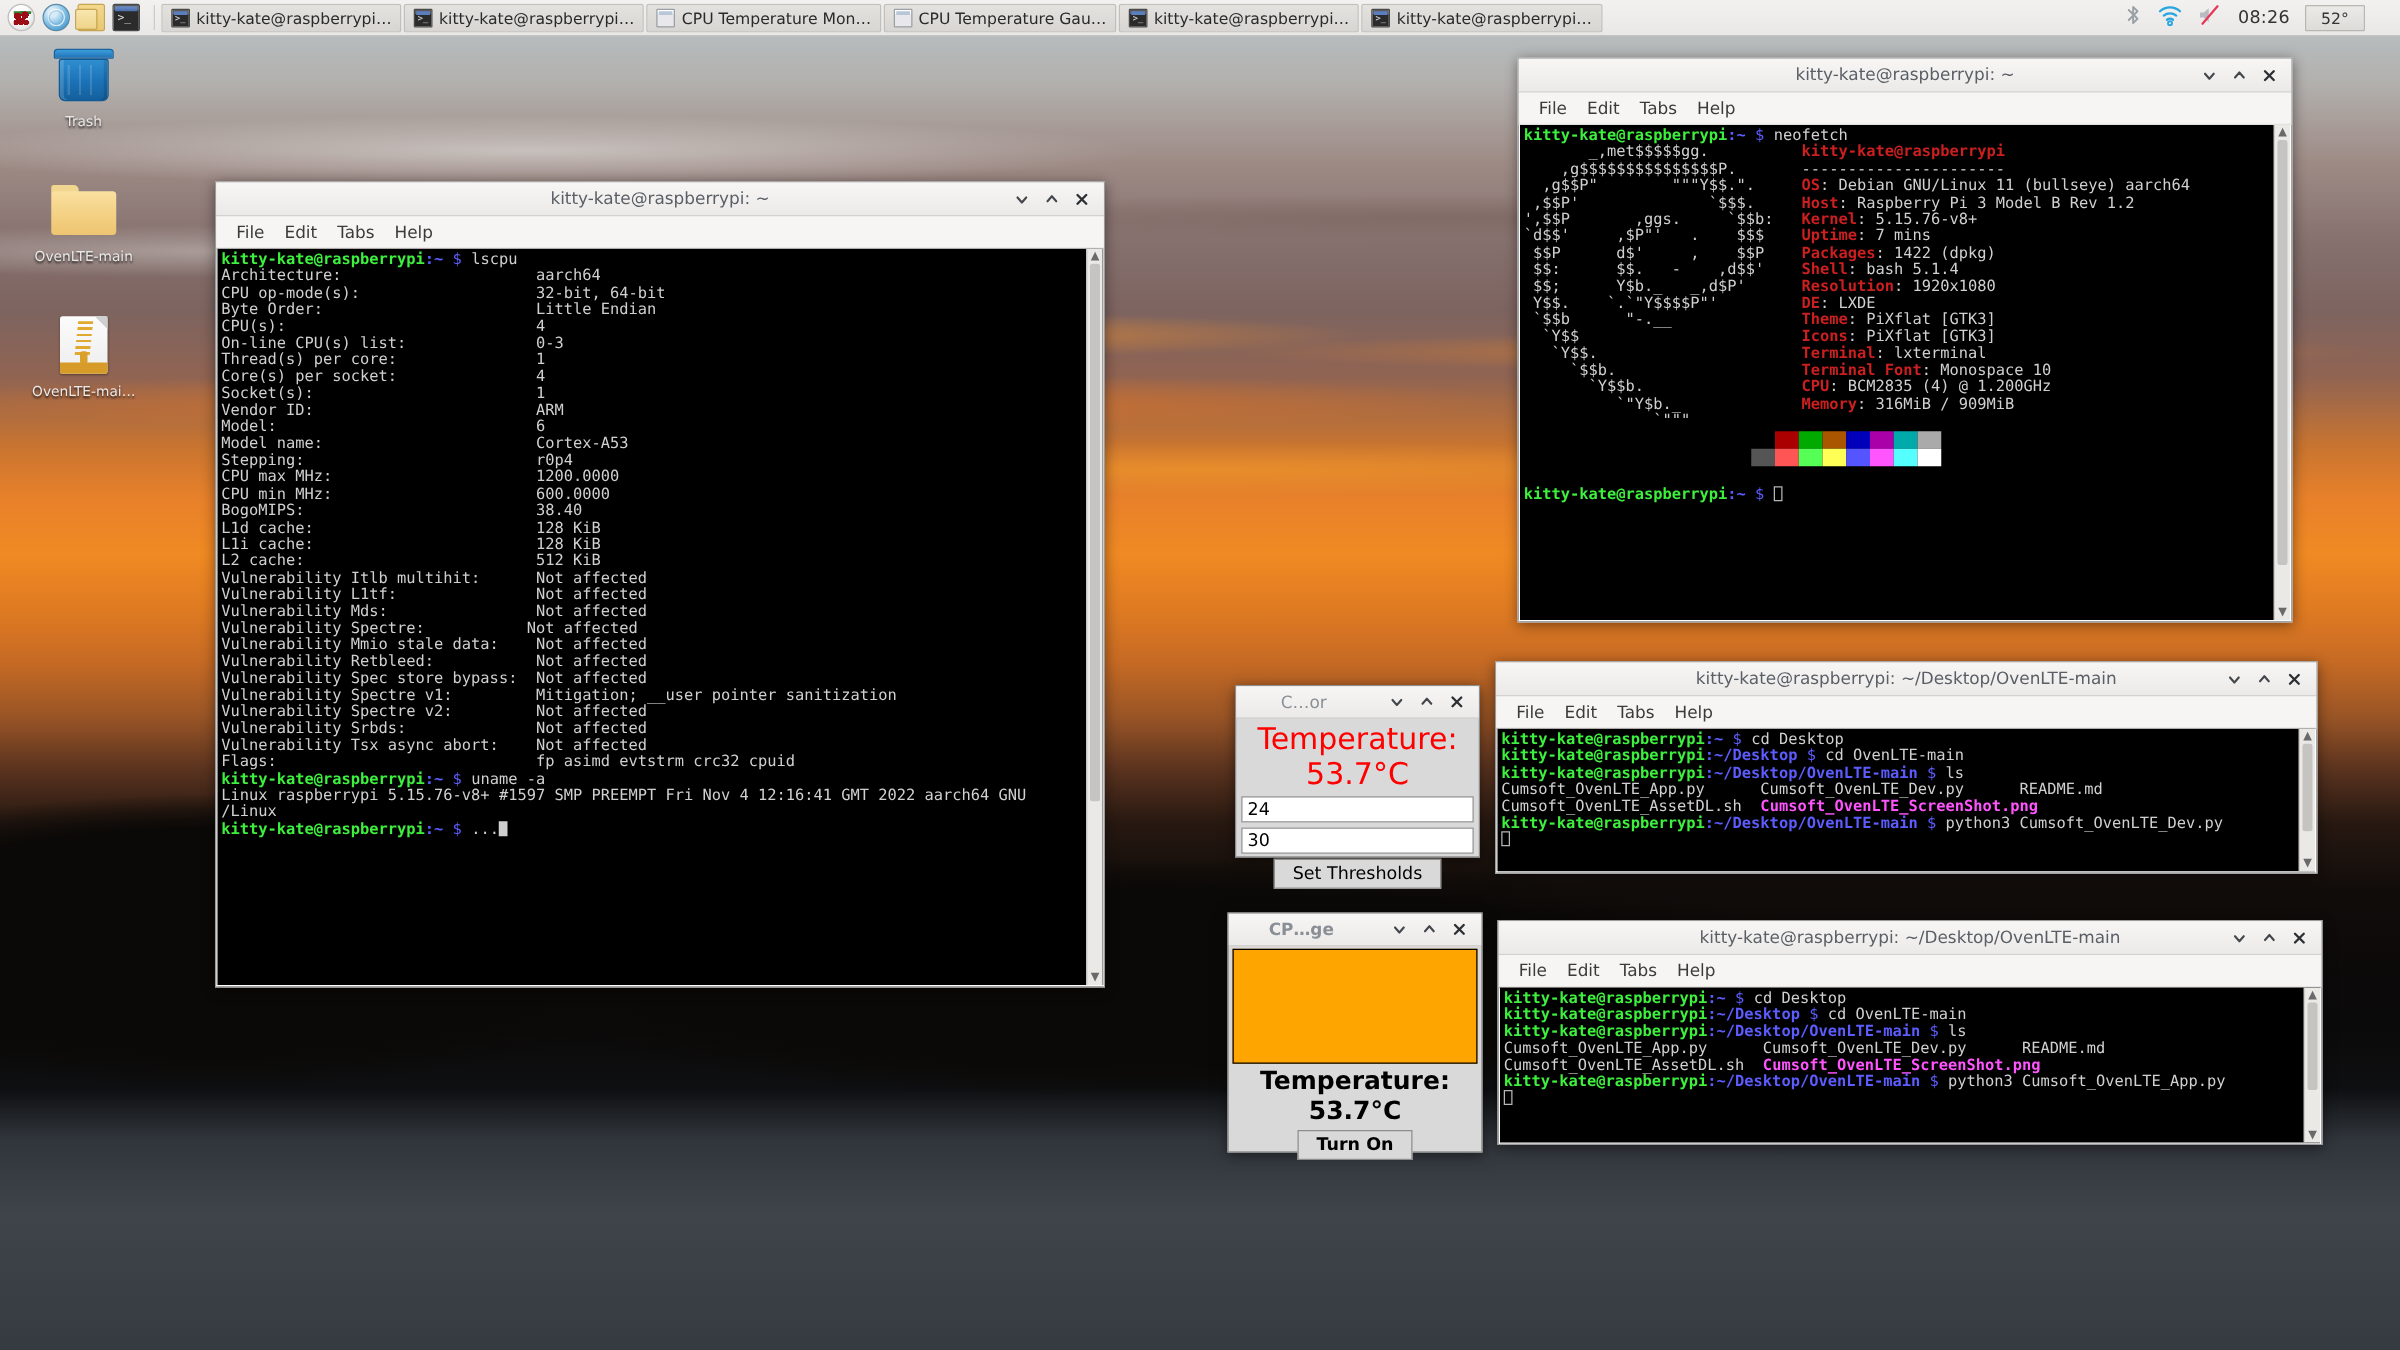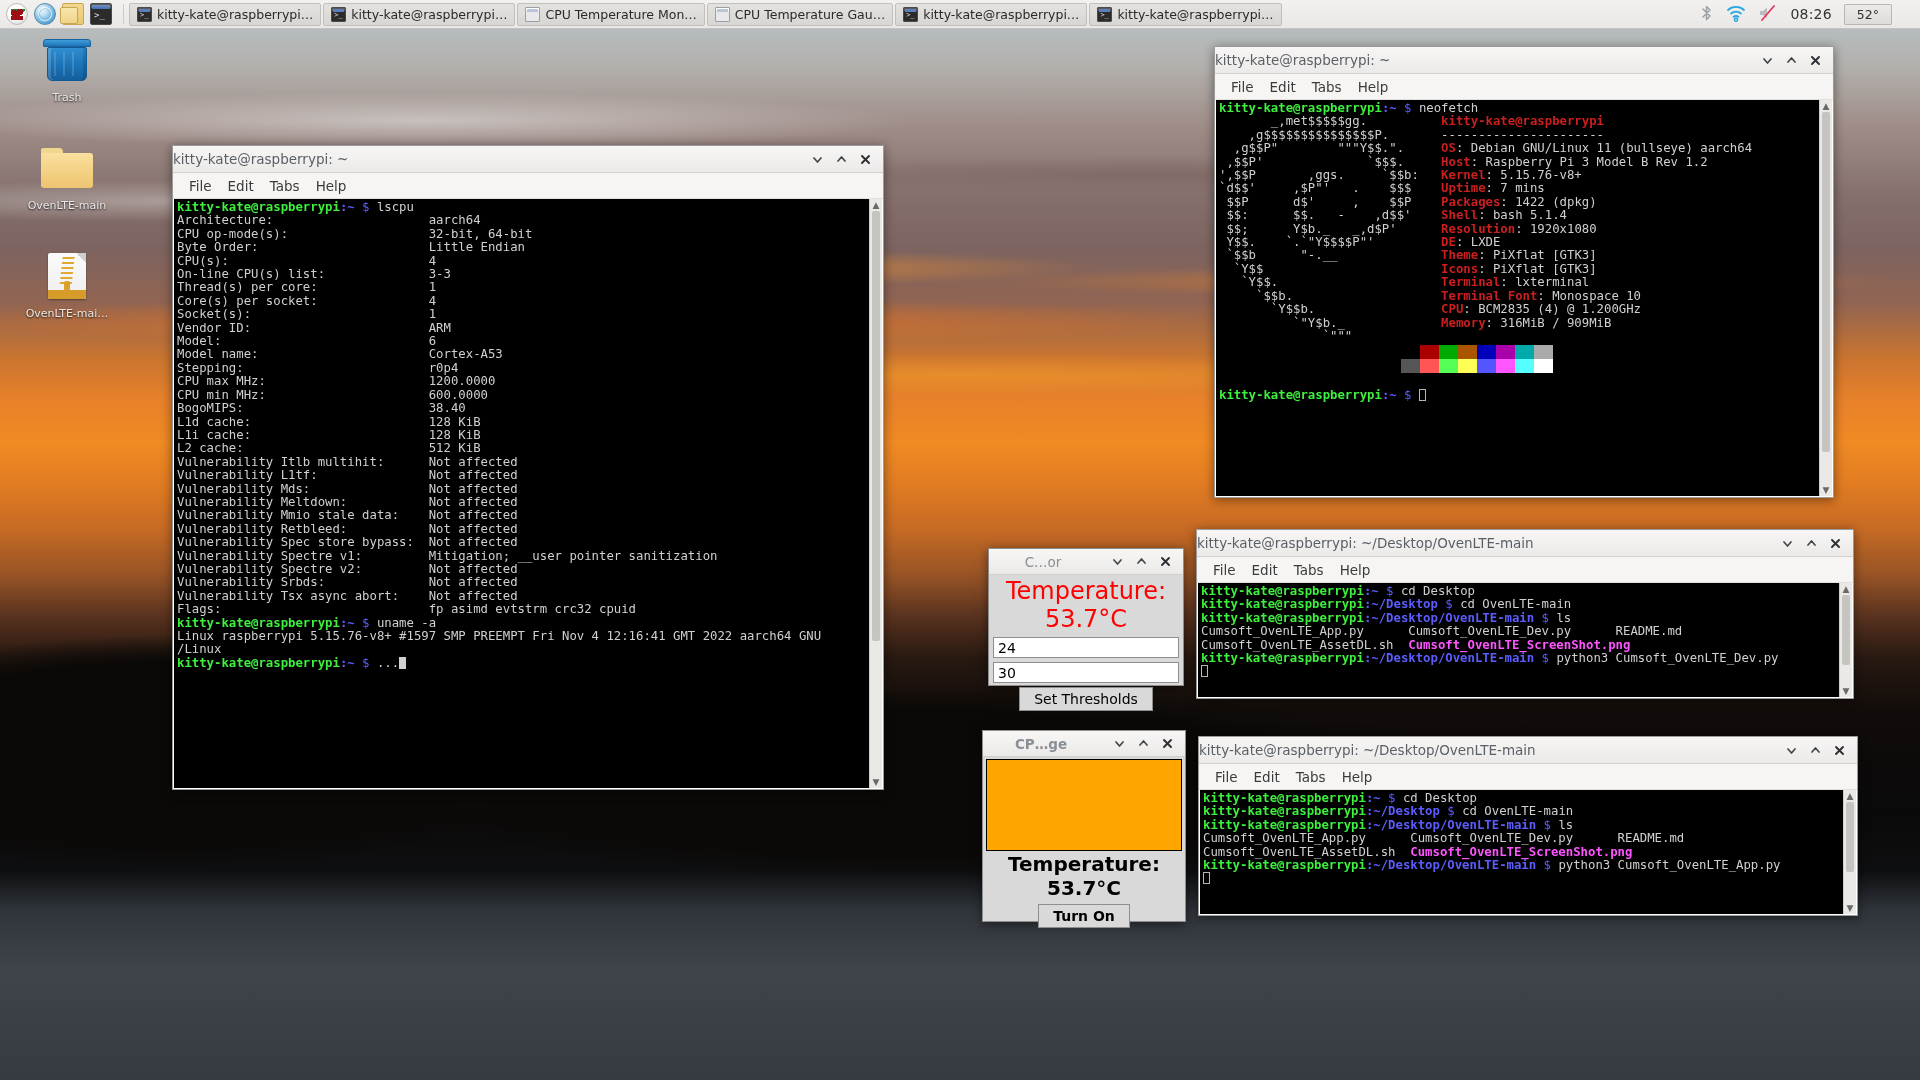--- a/index.html
+++ b/index.html
@@ -240,21 +240,21 @@
     display:flex; flex-direction:column;
   }
   .titlebar{
     height:27px; flex:0 0 27px;
     background:linear-gradient(180deg,#f7f6f5,#eceae8);
     border-bottom:1px solid #d3d1ce;
     display:flex; align-items:center; position:relative;
     user-select:none;
   }
   .title-text{
-    position:absolute; left:0; right:0; 
+    position:absolute; left:0; right:0; text-align:center;
     font-size:13.5px; color:#5a5f66;
     white-space:nowrap; overflow:hidden; pointer-events:none;
   }
   .win-btns{ margin-left:auto; display:flex; align-items:center; gap:11px; padding-right:11px; z-index:2;}
   .wb{ width:13px;height:13px; position:relative; cursor:default; }
   .wb svg{ display:block; }
 
   .menubar{
     height:26px; flex:0 0 26px;
     display:flex; align-items:center; gap:0;
@@ -403,38 +403,38 @@
     <span>Edit</span>
     <span>Tabs</span>
     <span>Help</span>
   </div>
   <div class="term">
     <div class="term-inner" id="lscpu-term"><span class="g">kitty-kate@raspberrypi</span><span class="b">:~</span> <span class="bl">$</span> <span class="w">lscpu</span>
 <span class="w">Architecture:                     aarch64</span>
 <span class="w">CPU op-mode(s):                   32-bit, 64-bit</span>
 <span class="w">Byte Order:                       Little Endian</span>
 <span class="w">CPU(s):                           4</span>
-<span class="w">On-line CPU(s) list:              3-3</span>
+<span class="w">On-line CPU(s) list:              0-3</span>
 <span class="w">Thread(s) per core:               1</span>
 <span class="w">Core(s) per socket:               4</span>
 <span class="w">Socket(s):                        1</span>
 <span class="w">Vendor ID:                        ARM</span>
 <span class="w">Model:                            6</span>
 <span class="w">Model name:                       Cortex-A53</span>
 <span class="w">Stepping:                         r0p4</span>
 <span class="w">CPU max MHz:                      1200.0000</span>
 <span class="w">CPU min MHz:                      600.0000</span>
 <span class="w">BogoMIPS:                         38.40</span>
 <span class="w">L1d cache:                        128 KiB</span>
 <span class="w">L1i cache:                        128 KiB</span>
 <span class="w">L2 cache:                         512 KiB</span>
 <span class="w">Vulnerability Itlb multihit:      Not affected</span>
 <span class="w">Vulnerability L1tf:               Not affected</span>
 <span class="w">Vulnerability Mds:                Not affected</span>
-<span class="w">Vulnerability Meltdown:           Not affected</span>
+<span class="w">Vulnerability Spectre:           Not affected</span>
 <span class="w">Vulnerability Mmio stale data:    Not affected</span>
 <span class="w">Vulnerability Retbleed:           Not affected</span>
 <span class="w">Vulnerability Spec store bypass:  Not affected</span>
 <span class="w">Vulnerability Spectre v1:         Mitigation; __user pointer sanitization</span>
 <span class="w">Vulnerability Spectre v2:         Not affected</span>
 <span class="w">Vulnerability Srbds:              Not affected</span>
 <span class="w">Vulnerability Tsx async abort:    Not affected</span>
 <span class="w">Flags:                            fp asimd evtstrm crc32 cpuid</span>
 <span class="g">kitty-kate@raspberrypi</span><span class="b">:~</span> <span class="bl">$</span> <span class="w">uname -a</span>
 <span class="w">Linux raspberrypi 5.15.76-v8+ #1597 SMP PREEMPT Fri Nov 4 12:16:41 GMT 2022 aarch64 GNU</span>

